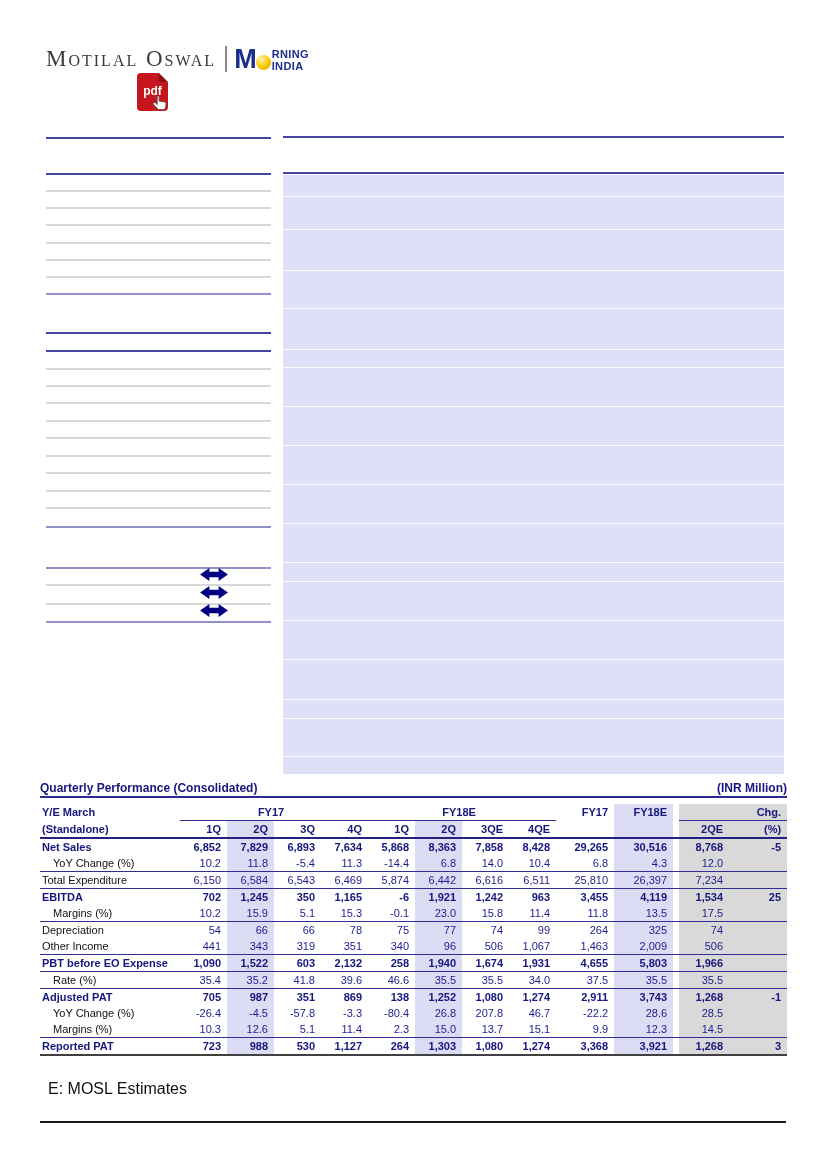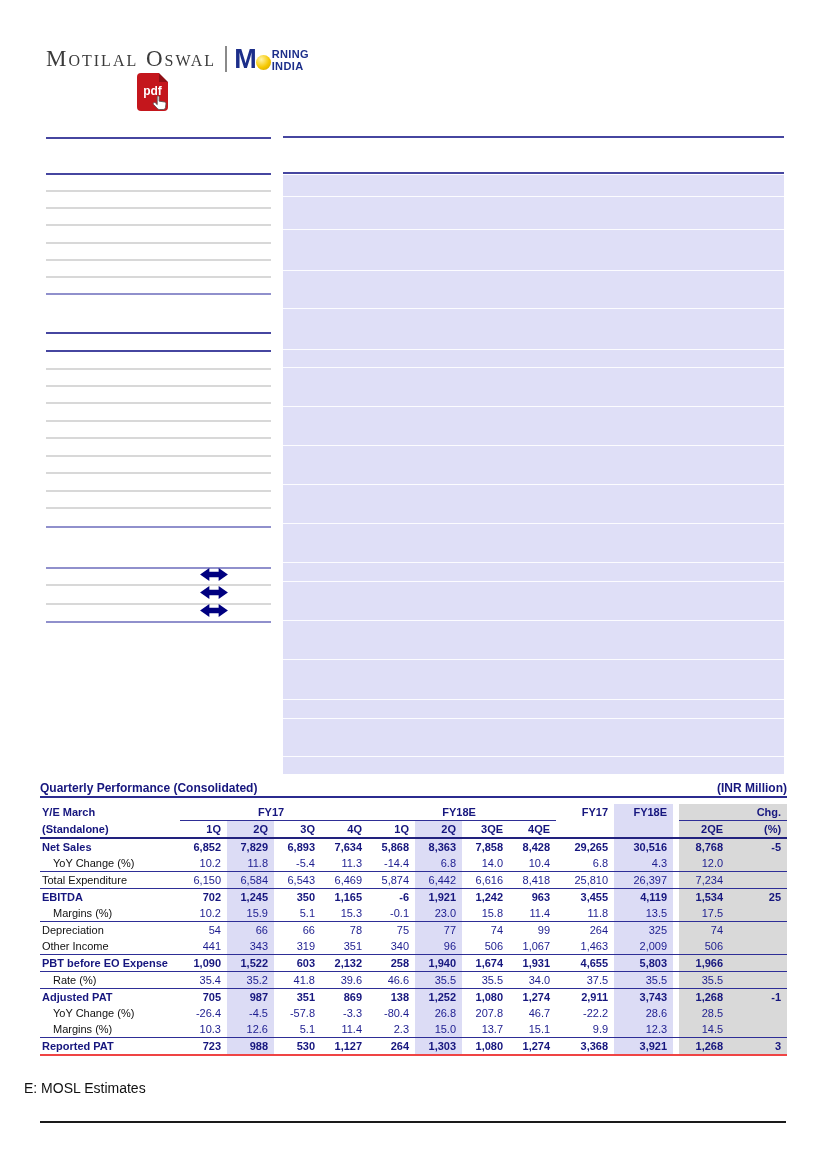--- a/index.html
+++ b/index.html
@@ -47,24 +47,24 @@
   td.lbl{text-align:left;padding:0 0 0 2px;}
   td.ind{padding-left:13px;}
   td.num{color:#1c1c8f;}
   td.hl{background:#dcdcf5;}
   td.gy{background:#d9d9d9;}
   td.qe{padding-right:12px;}
   td.grp{text-align:center;border-bottom:1px solid #2e2e96;}
   tr.h1 td,tr.h2 td{font-weight:bold;color:#16167e;}
   tr.h2 td{border-bottom:2px solid #22227e;}
   tr.sep td{border-bottom:1px solid #2e2e96;}
-  tr.last td{border-bottom:2px solid #ef4444;}
+  tr.last td{border-bottom:2px solid #404040;}
   tr.b td{font-weight:bold;color:#16167e;}
   tr.b td.num{color:#16167e;}
-  #footnote{left:24px;top:1080px;font-size:14px;color:#111;}
+  #footnote{left:48px;top:1080px;font-size:16px;color:#111;}
   #page-rule{left:40px;top:1121px;width:746px;height:0;border-top:2px solid #1a1a1a;}
 </style>
 </head>
 <body>
 
 <div id="logo" class="abs">
   <span class="brand">Motilal Oswal</span>
   <span class="logo-bar"></span>
   <span class="mi">
     <span class="mi-m">M</span>
@@ -227,21 +227,21 @@
         </tr>
         <tr class="sep">
           <td class="lbl">Total Expenditure</td>
           <td class="num">6,150</td>
           <td class="num hl">6,584</td>
           <td class="num">6,543</td>
           <td class="num">6,469</td>
           <td class="num">5,874</td>
           <td class="num hl">6,442</td>
           <td class="num">6,616</td>
-          <td class="num">8,418</td>
+          <td class="num">6,511</td>
           <td class="num">25,810</td>
           <td class="num hl">26,397</td>
           <td></td>
           <td class="num gy qe">7,234</td>
           <td class="num gy"></td>
         </tr>
         <tr class="b">
           <td class="lbl">EBITDA</td>
           <td class="num">702</td>
           <td class="num hl">1,245</td>

